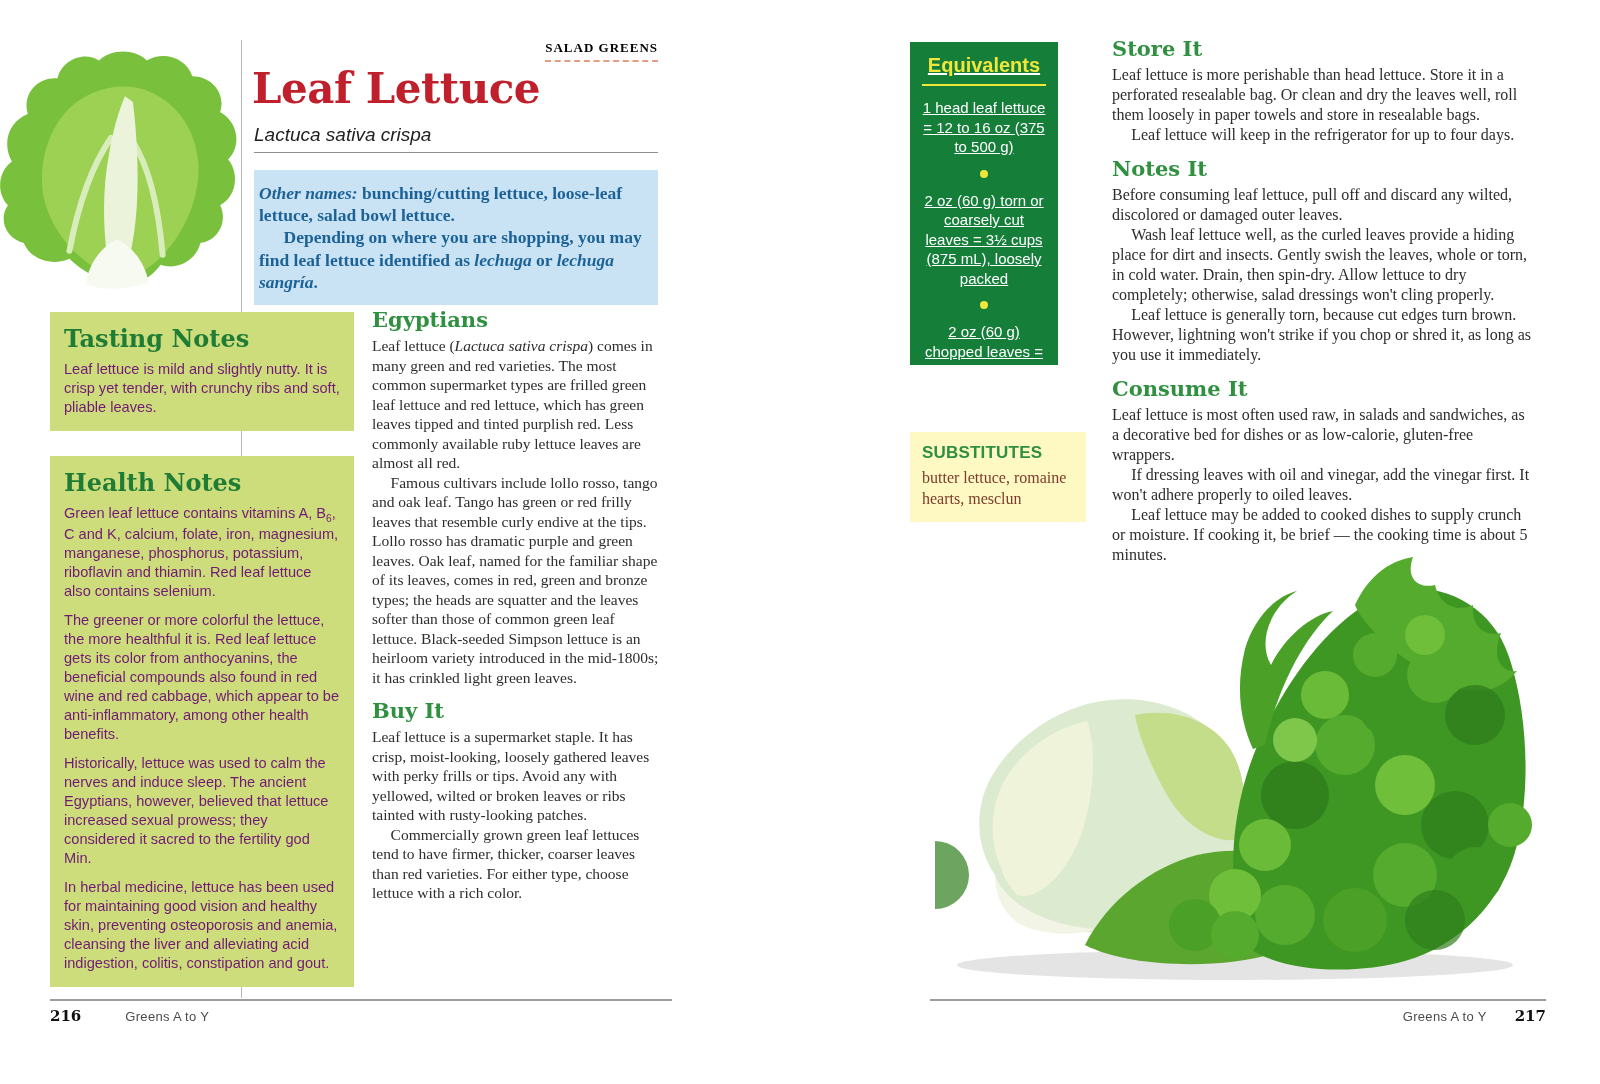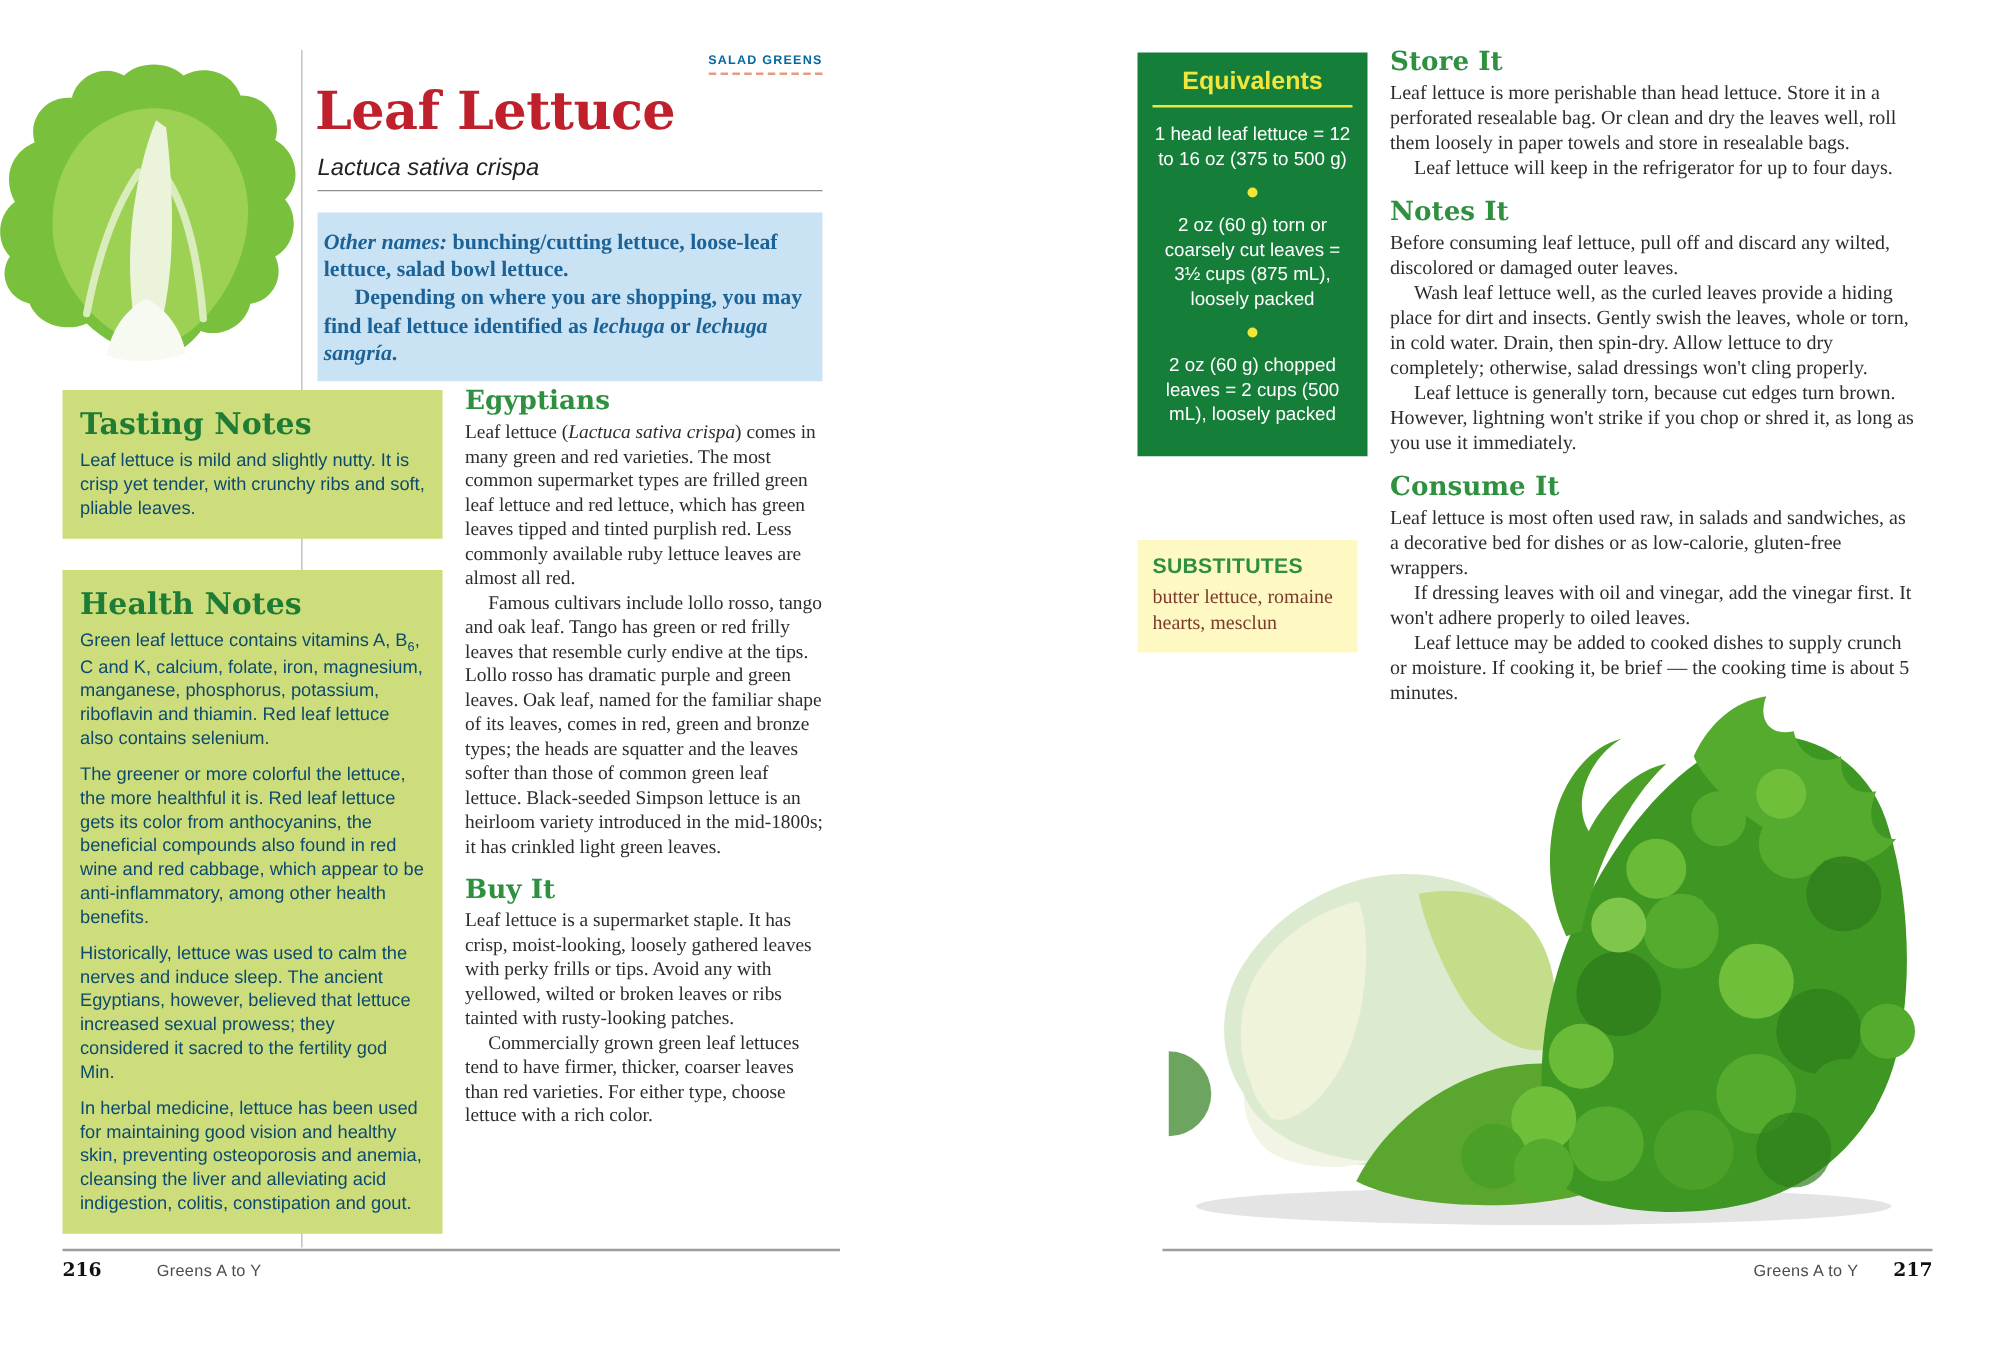--- a/index.html
+++ b/index.html
@@ -9,59 +9,59 @@
 
   
   .divider-v{left:241px;top:40px;width:1px;height:958px;background:#b6b6b6;}
   .rule-title{left:254px;top:152px;width:404px;height:1px;background:#8e8e8e;}
   .frule{top:999px;height:2px;background:#9c9c9c;}
   .frule-l{left:50px;width:622px;}
   .frule-r{left:930px;width:616px;}
 
   
   .section-label{left:254px;top:38px;width:404px;text-align:right;}
-  .section-label span{display:inline-block;font-family:Liberation Sans, sans-serif;font-weight:bold;
-       font-size:10px;letter-spacing:1px;color:#0369a1;padding-bottom:4px;
+  .section-label span{display:inline-block;font-family:Liberation Serif, serif;font-weight:bold;
+       font-size:13px;letter-spacing:1px;color:#000000;padding-bottom:4px;
        border-bottom:2px dashed #e59c82;}
   .title{left:252px;top:64px;font-family:"DejaVu Serif",serif;font-weight:bold;
        font-size:42px;color:#c0202c;letter-spacing:-0.5px;margin:0;}
   .latin{left:254px;top:124px;font-style:italic;font-size:19px;color:#222;}
 
   
   .bluebox{left:254px;top:170px;width:404px;box-sizing:border-box;background:#c9e3f5;
        padding:12px 5px 12px;font-family:"Liberation Serif",serif;font-weight:bold;
        font-size:17.5px;line-height:1.27;color:#1c6296;}
   .bluebox p{margin:0;}
   .bluebox .ind{text-indent:1.4em;}
   .i{font-style:italic;}
 
   
   .notes{left:50px;width:304px;box-sizing:border-box;background:#cedd7c;padding:10px 14px 14px;}
   .notes h2{margin:2px 0 7px;font-family:"DejaVu Serif",serif;font-weight:bold;
        font-size:24px;color:#1e7c35;}
-  .notes p{margin:0 0 10px;font-size:14.6px;line-height:1.3;color:#0c4a6e;}
+  .notes p{margin:0 0 10px;font-size:14.6px;line-height:1.3;color:#701a75;}
   .notes p:last-child{margin-bottom:0;}
   .tasting{top:312px;}
   .health{top:456px;}
   sub{font-size:70%;}
 
   
   .midcol{left:372px;top:296px;width:288px;}
   .rightcol{left:1112px;top:36px;width:420px;}
   .body{margin:0;font-family:"Liberation Serif",serif;font-size:15.5px;line-height:1.26;
         color:#2d2d2d;}
   .rightcol .body{font-size:16px;line-height:1.25;}
   .indent{text-indent:1.2em;}
   .ghead{margin:11px 0 4px;font-family:"DejaVu Serif",serif;font-weight:bold;
         font-size:21px;color:#2f9040;}
   .rightcol .ghead:first-child{margin-top:0;}
 
   
-  .eqbox{left:910px;top:42px;width:184px;height:323px;box-sizing:border-box;background:#157f3a;
-        padding:10px 12px;text-align:center;color:#fff;}
+  .eqbox{left:910px;top:42px;width:148px;height:323px;box-sizing:border-box;background:#157f3a;
+        padding:10px 12px;text-align:center;color:#fff;text-decoration:underline;}
   .eqbox h2{margin:2px 0 7px;font-size:20px;font-weight:bold;color:#f0e63c;}
   .eq-rule{height:2px;background:#f0e63c;margin:0 0 12px;}
   .eqbox p{margin:0;font-size:15px;line-height:1.3;}
   .eq-dot{width:8px;height:8px;border-radius:50%;background:#f0e63c;margin:13px auto;}
 
   
   .subbox{left:910px;top:432px;width:176px;box-sizing:border-box;background:#fef9c3;
         padding:11px 12px 12px;}
   .subbox h2{margin:0 0 5px;font-size:17px;font-weight:bold;color:#2e8f42;letter-spacing:.2px;}
   .subbox p{margin:0;font-family:"Liberation Serif",serif;font-size:16px;line-height:1.3;

